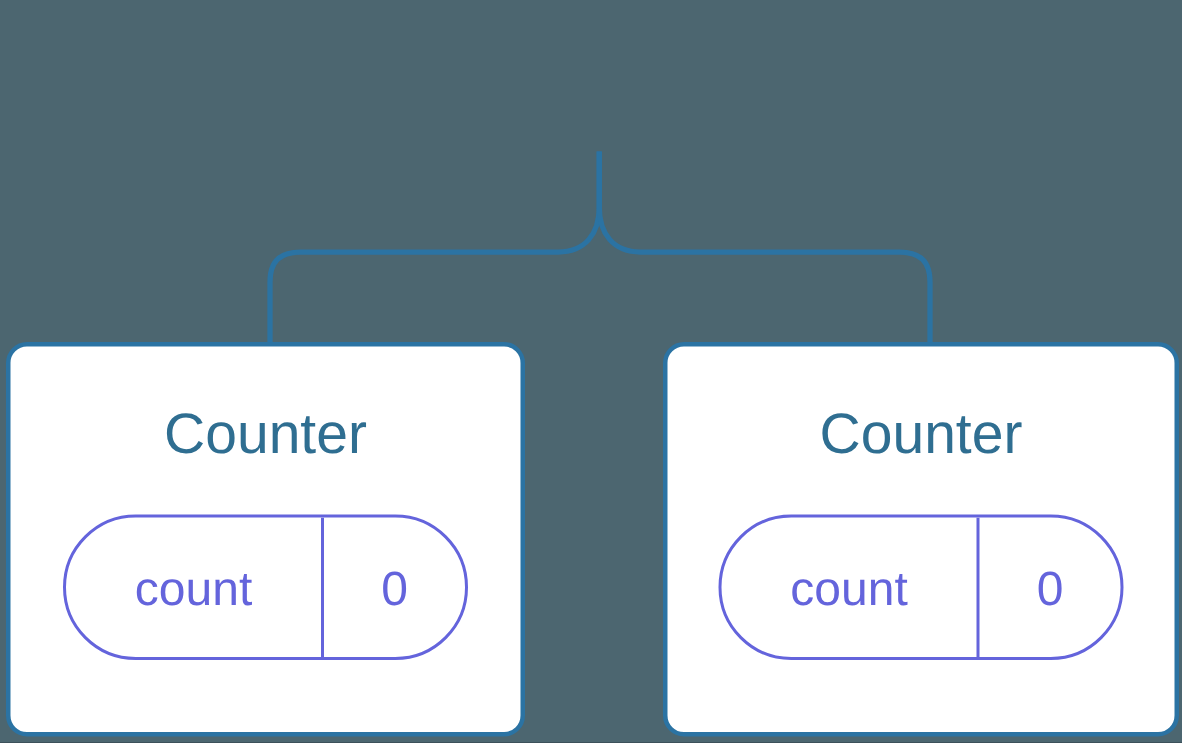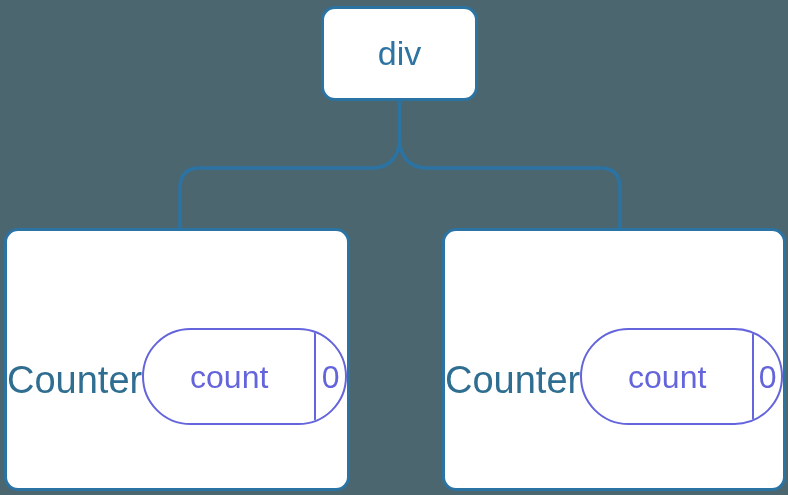--- a/index.html
+++ b/index.html
@@ -37,21 +37,21 @@
     font-weight: 500;
   }
   .card {
     position: absolute;
     top: 228px;
     height: 263px;
     background: #FFFFFF;
     border: 3.5px solid #2B73A3;
     border-radius: 14px;
     display: flex;
-    flex-direction: row;
+    flex-direction: column;
     align-items: center;
   }
   .card.left  { left: 4px;   width: 346px; }
   .card.right { left: 442px; width: 344px; }
   .card-title {
     margin-top: 40px;
     font-size: 38px;
     font-weight: 500;
     color: #2F6E91;
     line-height: 1;
@@ -89,23 +89,20 @@
 </head>
 <body>
 
 <div class="canvas">
 
   <svg class="connector" viewBox="0 0 788 495" xmlns="http://www.w3.org/2000/svg">
     <path d="M 399.5 101 L 399.5 138 C 399.5 156 390 168 372 168 L 200 168 C 186.5 168 180 174.5 180 188 L 180 229"></path>
     <path d="M 399.5 101 L 399.5 138 C 399.5 156 409 168 427 168 L 600 168 C 613.5 168 620 174.5 620 188 L 620 229"></path>
   </svg>
 
-  <div class="root-node">
-    <span>div</span>
-  </div>
 
   <div class="card left">
     <div class="card-title">Counter</div>
     <div class="state-pill">
       <div class="pill-key-cell">
         <span class="pill-text">count</span>
       </div>
       <div class="pill-value-cell">
         <span class="pill-text">0</span>
       </div>

